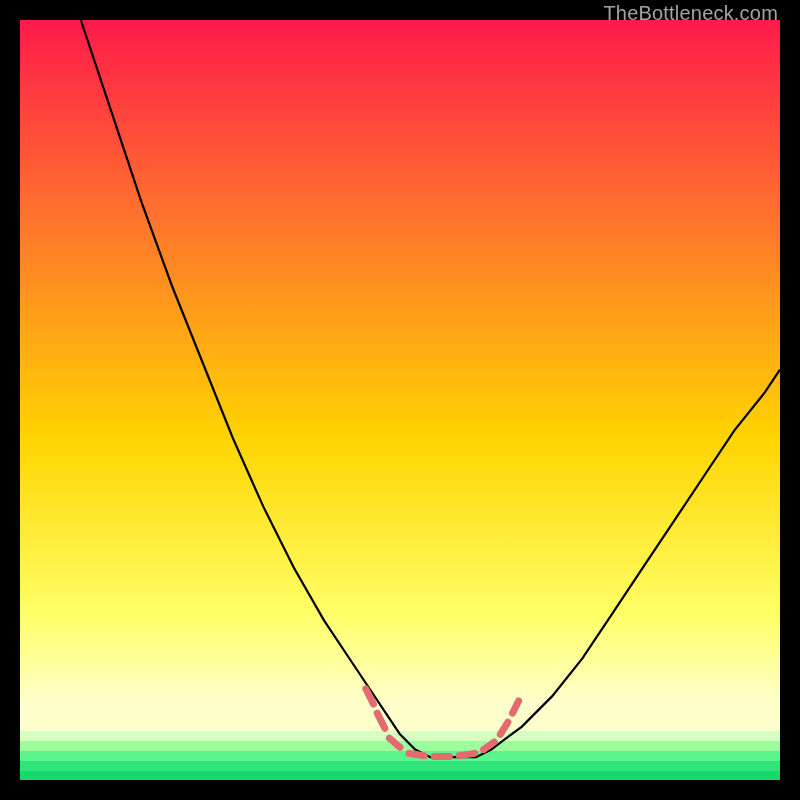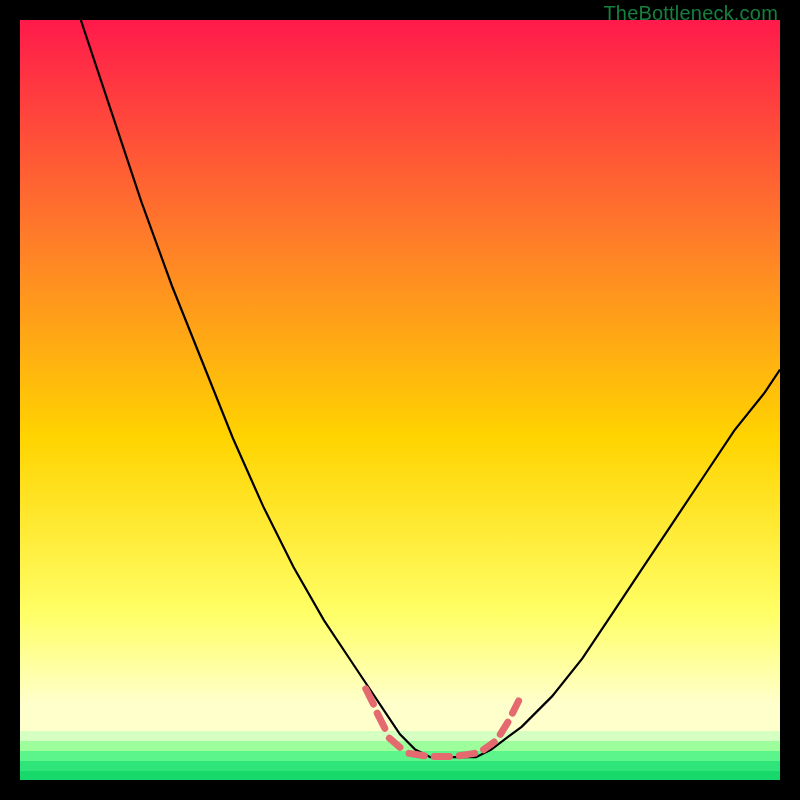--- a/index.html
+++ b/index.html
@@ -36,21 +36,21 @@
   .curve {
     position: absolute;
     inset: 0;
   }
   .watermark {
     position: absolute;
     top: 2px;
     right: 22px;
     font-family: Arial, Helvetica, sans-serif;
     font-size: 20px;
-    color: #15803d;
+    color: #a3a3a3;
     letter-spacing: 0.2px;
   }
 </style>
 </head>
 <body>
 
 <div class="frame">
   <div class="plot">
 
     <svg class="gradient" viewBox="0 0 760 760" preserveAspectRatio="none">

